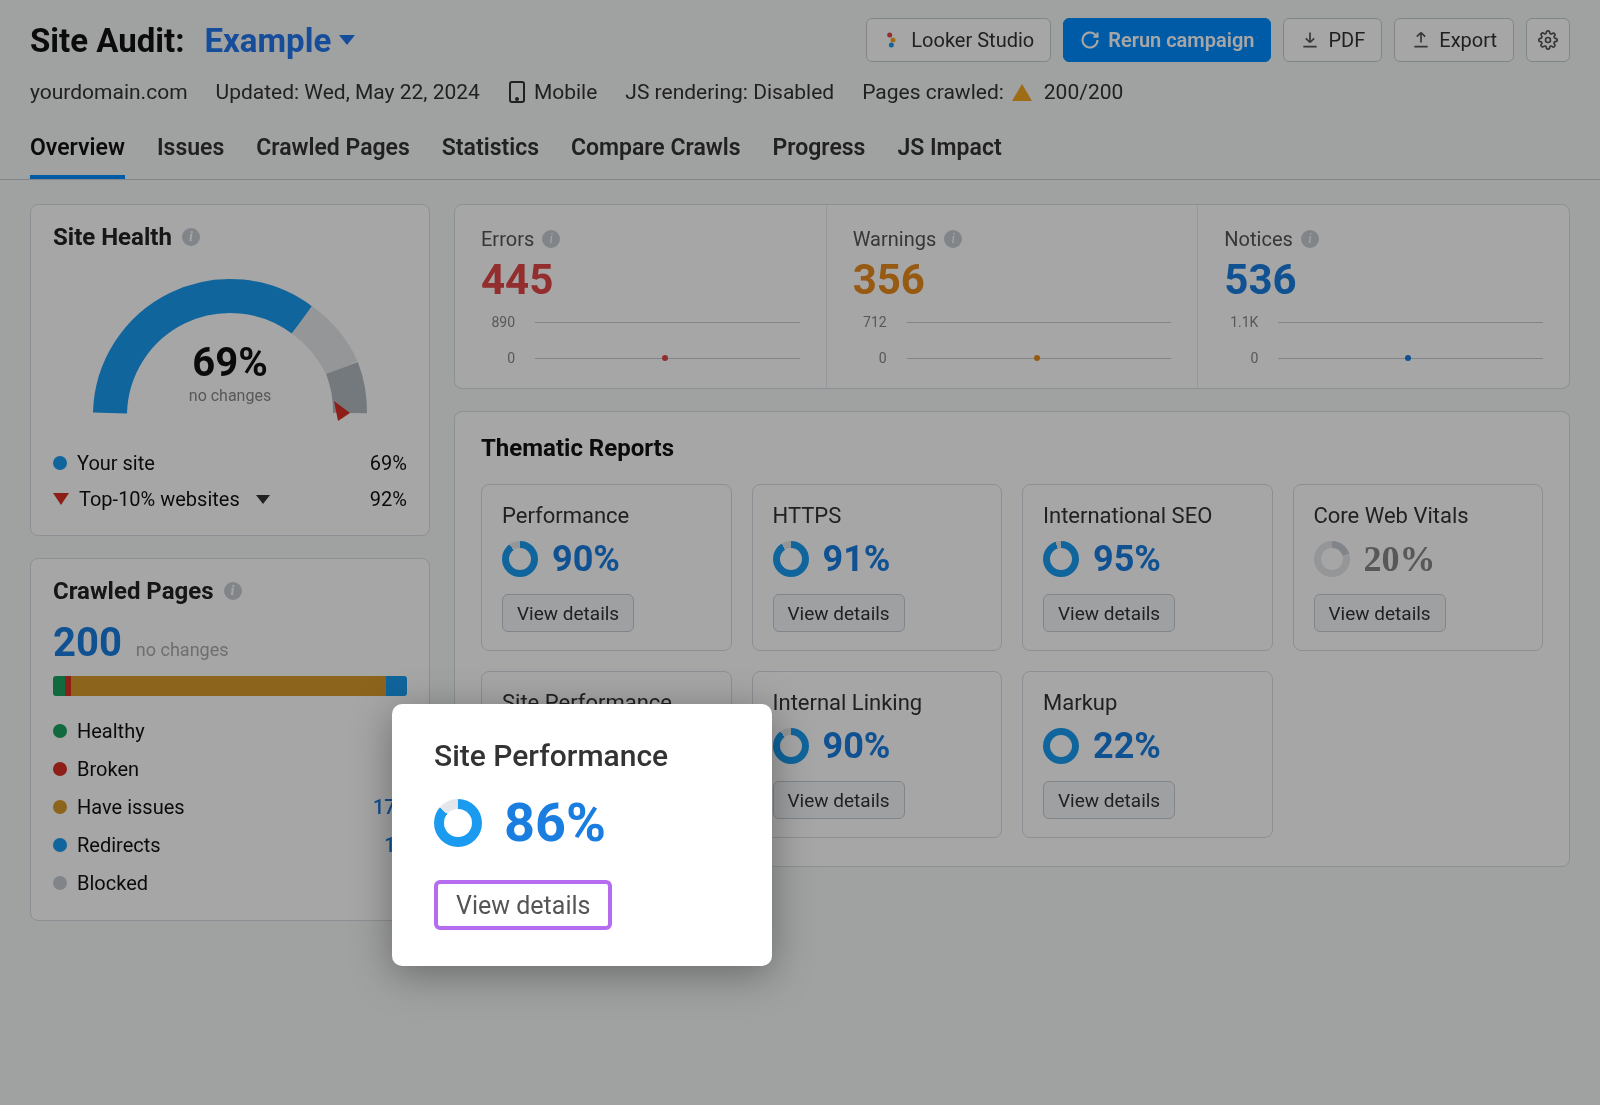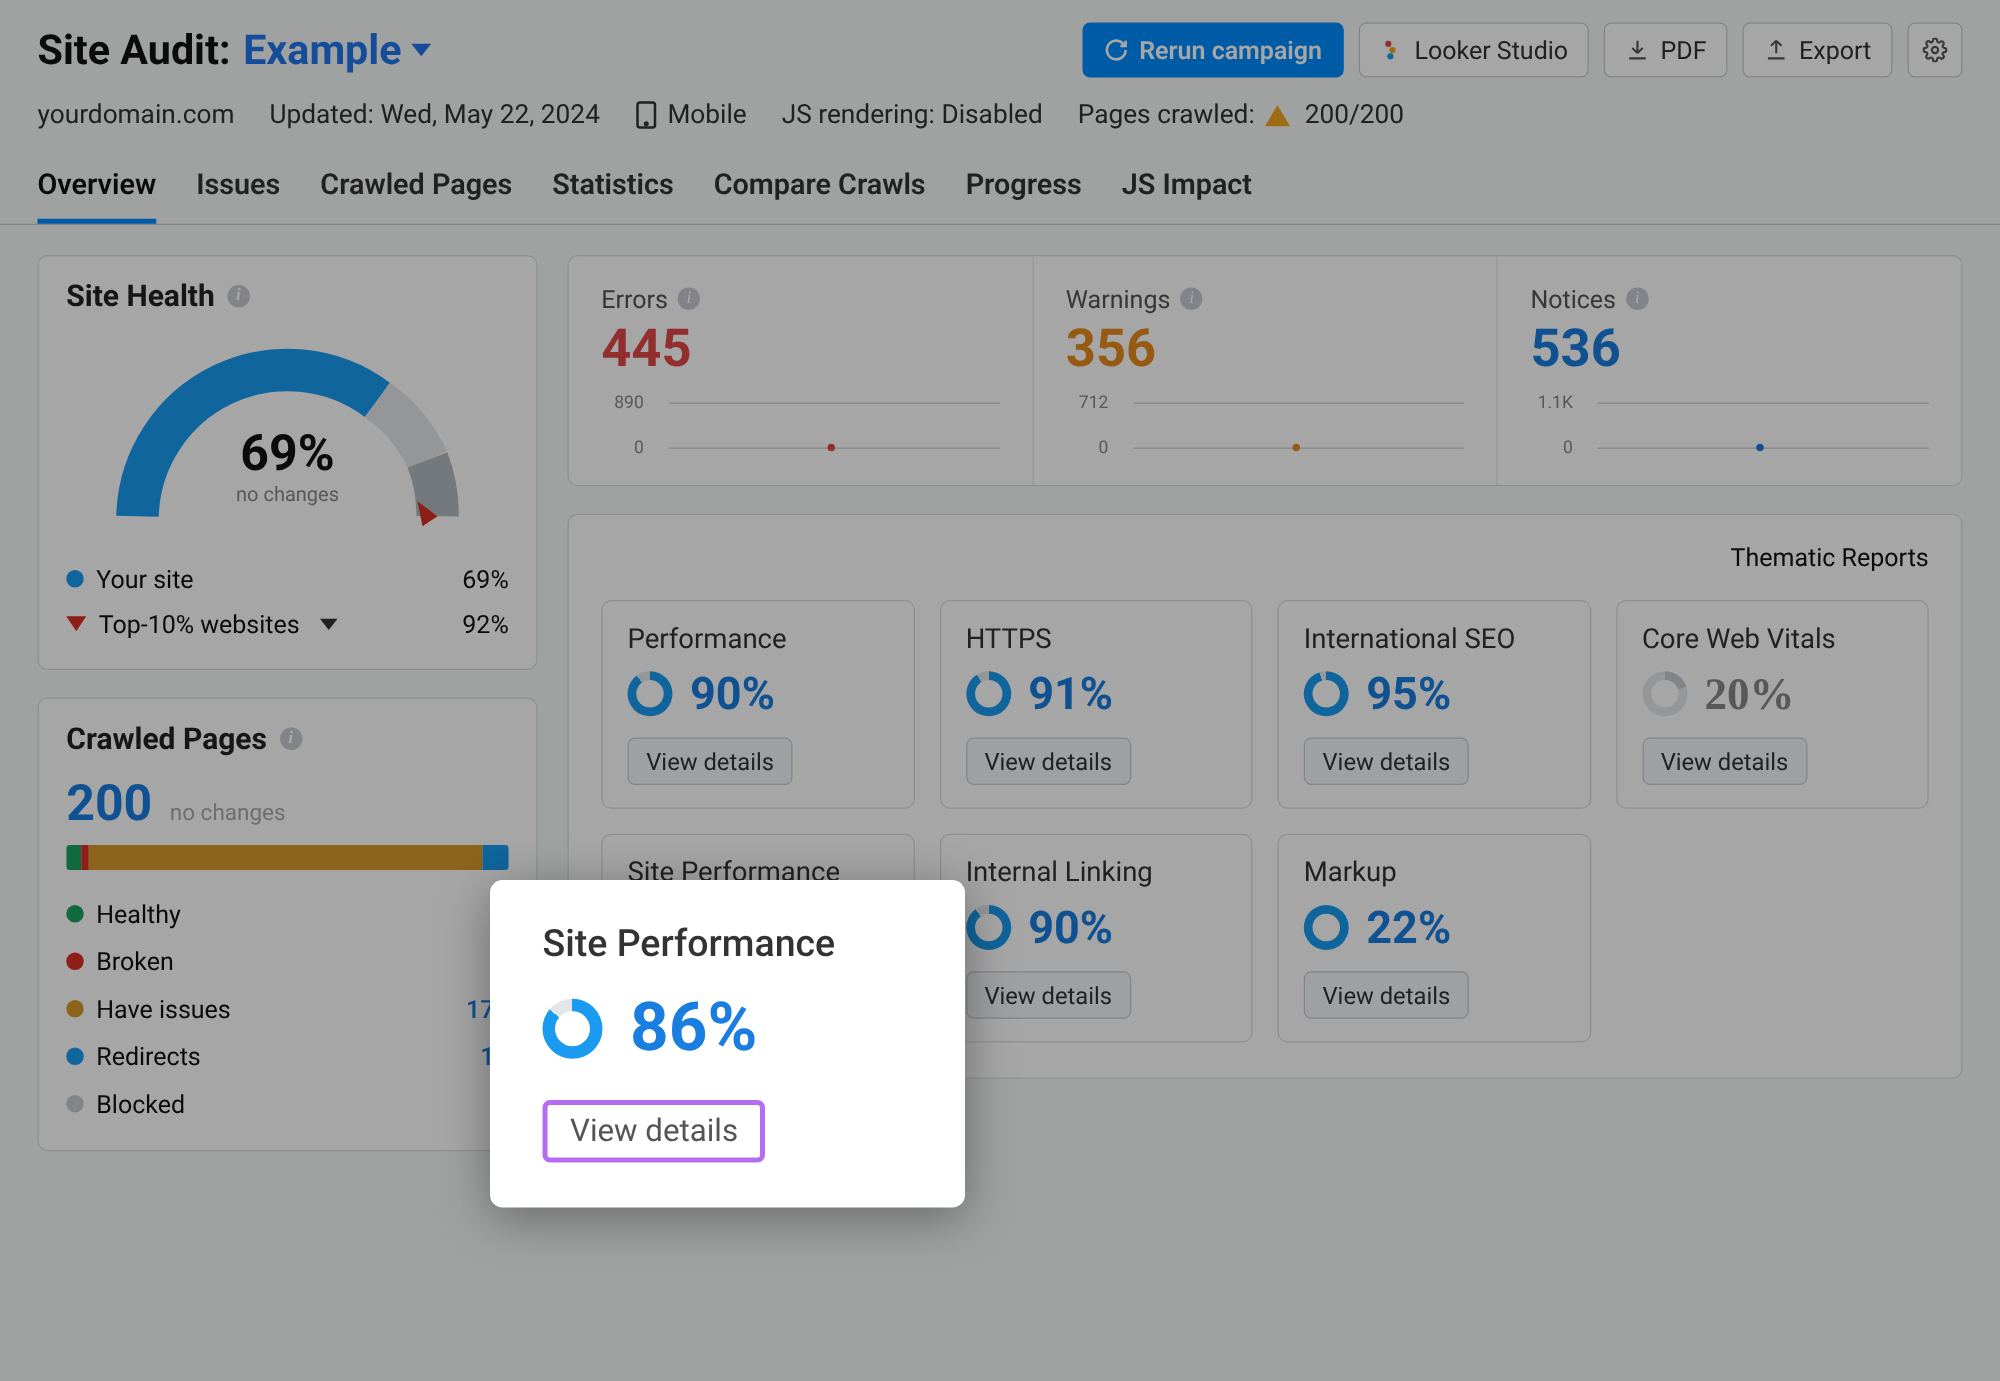--- a/index.html
+++ b/index.html
@@ -1,21 +1,21 @@
 <!DOCTYPE html>
 <html><head>
   <meta charset="utf-8">
   <style>
     * { margin: 0; padding: 0; box-sizing: border-box; font-family: -apple-system, BlinkMacSystemFont, "Segoe UI", Roboto, Helvetica, Arial, sans-serif; }
     body { background: #f6f7f8; color: #111; width: 1600px; height: 1105px; position: relative; overflow: hidden; }
     .dim-overlay { position: absolute; inset: 0; background: rgba(0,0,0,0.35); z-index: 5; pointer-events: none;}
     .page { padding: 0; }
     
     .header { display: flex; align-items: center; padding: 18px 30px 8px 30px; }
-    .title-wrap { display: flex; align-items: center; gap: 10px; font-size: 33px; font-weight: 700; }
+    .title-wrap { display: flex; align-items: center; gap: 20px; font-size: 33px; font-weight: 700; }
     .title-wrap .project { color: #2277ee; font-weight: 700; display:flex; align-items:center; gap:8px;}
     .chev { width: 0; height: 0; border-left: 8px solid transparent; border-right: 8px solid transparent; border-top: 10px solid #2277ee; display:inline-block;}
     .header-actions { margin-left: auto; display: flex; gap: 12px; align-items:center;}
     .btn { display: inline-flex; align-items: center; gap: 8px; font-size: 20px; height: 44px; padding: 0 16px; border-radius: 6px; border: 1px solid #c7cdd3; background: #fff; color: #333; cursor:pointer;}
     .btn-primary { background: #008cff; border-color:#008cff; color: #fff; font-weight:600;}
     .btn-icon { width:44px; padding:0; justify-content:center;}
     .icon { display:inline-flex; }
     
     .subheader { display: flex; align-items: flex-end; gap: 28px; padding: 10px 30px 18px 30px; font-size: 21px; color: #333;}
     .sub-item { display: flex; align-items: center; gap: 8px;}
@@ -57,21 +57,21 @@
     .stat-label { font-size:20px; color:#555; display:flex; align-items:center; gap:8px;}
     .stat-val { font-size:42px; font-weight:700; margin-top:4px;}
     .stat-errors{color:#e24747;}
     .stat-warn{color:#e88a1e;}
     .stat-notice{color:#1a7de0;}
     .sparkline { margin-top:10px; font-size:14px; color:#888;}
     .spark-item { display:flex; align-items:center; gap:20px; }
     .spark-bar { flex:1; height:1px; background:#c7cdd3; position:relative;}
     .spark-dot { width:6px;height:6px;border-radius:50%; position:absolute; top:-3px;}
     
-    .threp-title{ font-size:20px; font-weight:400; padding:22px 26px 4px 26px;text-align:right;}
+    .threp-title{ font-size:24px; font-weight:700; padding:22px 26px 4px 26px;}
     .report-grid { display:grid; grid-template-columns: repeat(4, 1fr); gap:20px; padding:18px 26px 28px 26px;}
     .rep { border:1px solid #d8dee4; border-radius:8px; padding:18px 20px; background:#fff;}
     .rep-title { font-size:22px; color:#333; margin-bottom:10px;}
     .rep-val-row { display:flex; align-items:center; gap:14px; margin-bottom:14px;}
     .rep-val { font-size:36px; font-weight:700; color:#1a7de0;}
     .rep-val.low{color:#888;font-family:Liberation Serif, serif;}
     .donut { width:36px; height:36px; border-radius:50%; position:relative;}
     .donut::after { content:""; position:absolute; inset:7px; border-radius:50%; background:#fff;}
     .btn-sm { display:inline-flex; align-items:center; height:38px; padding:0 14px; border:1px solid #c7cdd3; border-radius:6px; background:#f4f6f8; font-size:19px; color:#333;}
     
@@ -90,34 +90,34 @@
 
   <div class="header">
     <div class="title-wrap">
       <span>Site Audit:</span>
       <span class="project">
         <span>Example</span>
         <span class="chev"></span>
       </span>
     </div>
     <div class="header-actions">
-      <button class="btn btn-primary">
-        <svg class="icon" width="20" height="20" viewBox="0 0 24 24" fill="none" stroke="#fff" stroke-width="2.5">
-            <path d="M21 12a9 9 0 1 1-3-6.7L21 8"></path>
-            <path d="M21 3v5h-5"></path>
-          </svg>
-        <span>Rerun campaign</span>
-      </button>
       <button class="btn">
         <svg class="icon" width="20" height="20" viewBox="0 0 24 24">
             <circle cx="8" cy="6" r="3" fill="#e24747"></circle>
             <circle cx="12" cy="12" r="3" fill="#f5a623"></circle>
             <circle cx="10" cy="18" r="3" fill="#1a9bf0"></circle>
           </svg>
         <span>Looker Studio</span>
+      </button>
+      <button class="btn btn-primary">
+        <svg class="icon" width="20" height="20" viewBox="0 0 24 24" fill="none" stroke="#fff" stroke-width="2.5">
+            <path d="M21 12a9 9 0 1 1-3-6.7L21 8"></path>
+            <path d="M21 3v5h-5"></path>
+          </svg>
+        <span>Rerun campaign</span>
       </button>
       <button class="btn">
         <svg class="icon" width="20" height="20" viewBox="0 0 24 24" fill="none" stroke="#555" stroke-width="2">
             <path d="M12 3v12m0 0l-5-5m5 5l5-5M4 20h16"></path>
           </svg>
         <span>PDF</span>
       </button>
       <button class="btn">
         <svg class="icon" width="20" height="20" viewBox="0 0 24 24" fill="none" stroke="#555" stroke-width="2">
             <path d="M12 15V3m0 0l-5 5m5-5l5 5M4 20h16"></path>

